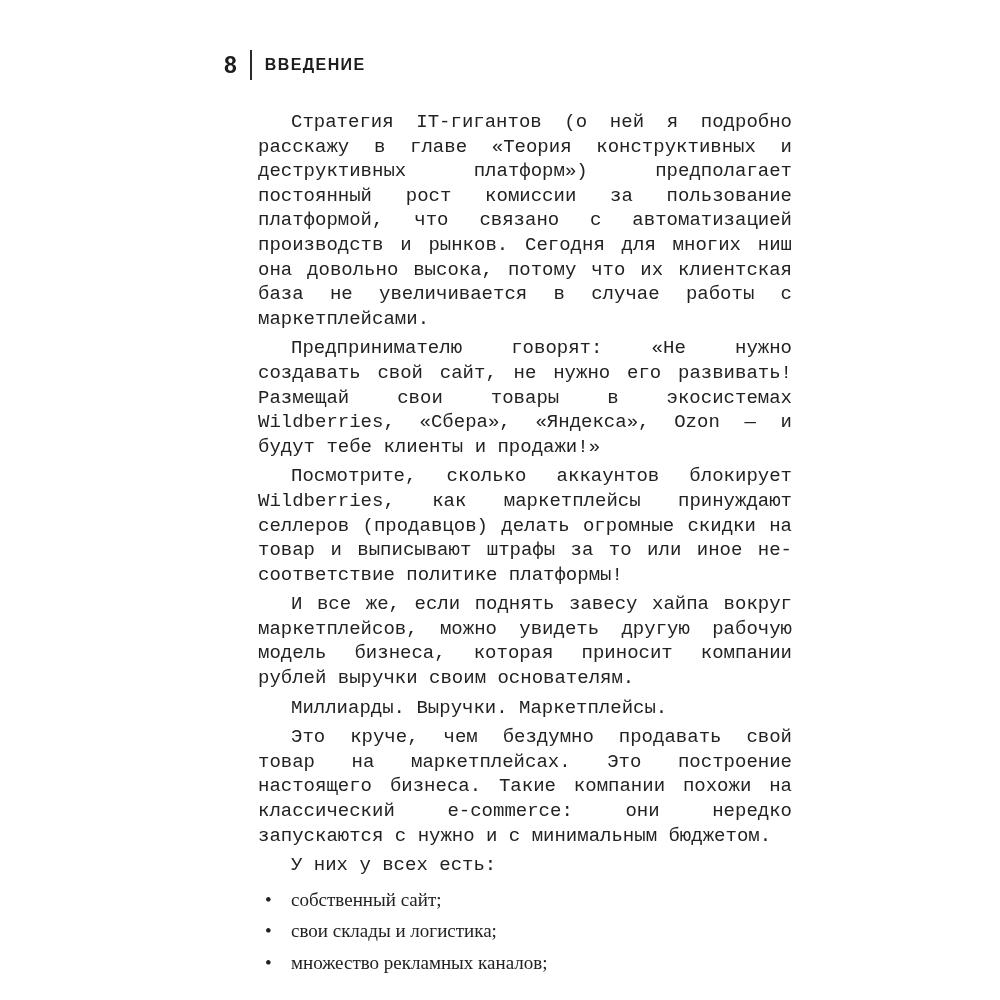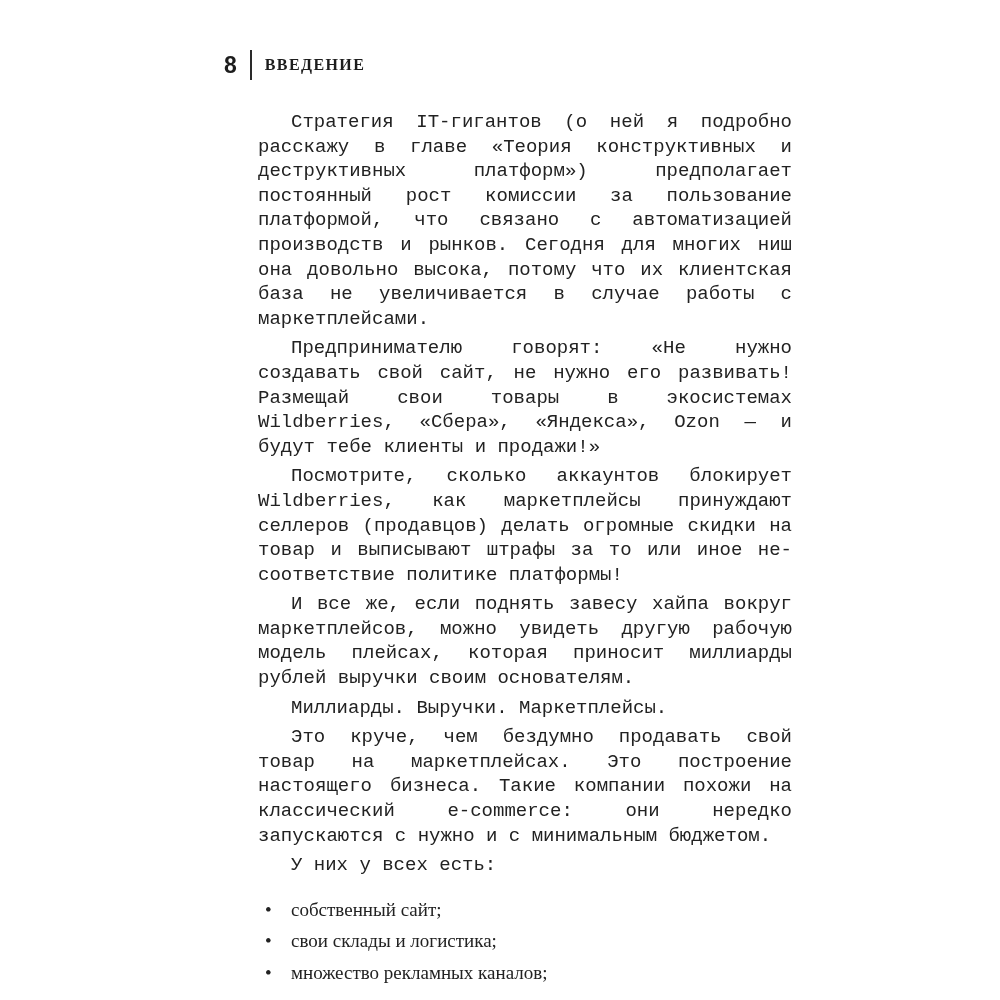--- a/index.html
+++ b/index.html
@@ -33,38 +33,37 @@
   .header-divider {
     width: 2px;
     height: 30px;
     background: #2a2a2a;
     margin: 0 13px;
   }
   .section-title {
     font-size: 16px;
     letter-spacing: 1.4px;
     line-height: 30px;
-    font-family: Liberation Serif, serif;
   }
   .text-block {
     position: absolute;
     left: 258px;
     top: 110px;
     width: 534px;
     font-size: 19px;
     line-height: 24.6px;
     text-align: justify;
   }
   .text-block p {
     margin: 0 0 5px 0;
     text-indent: 33px;
     font-family: Liberation Mono, monospace;
   }
   .text-block p.list-intro {
-    margin-bottom: 20px;
+    margin-bottom: 10px;
   }
   ul.bullet-list {
     list-style: none;
     margin: 4px 0 0 0;
     padding: 0;
     text-align: left;
   }
   ul.bullet-list li {
     position: relative;
     padding-left: 33px;
@@ -85,21 +84,21 @@
   <header class="page-header">
     <span class="page-number">8</span>
     <span class="header-divider"></span>
     <span class="section-title">ВВЕДЕНИЕ</span>
   </header>
 
   <main class="text-block">
     <p>Стратегия IT-гигантов (о ней я подробно расскажу в главе «Теория конструктивных и деструктивных платформ») предпо­лагает постоянный рост комиссии за пользование платформой, что связано с автоматизацией производств и рынков. Сегодня для многих ниш она довольно высока, потому что их клиент­ская база не увеличивается в случае работы с маркетплейсами.</p>
     <p>Предпринимателю говорят: «Не нужно создавать свой сайт, не нужно его развивать! Размещай свои товары в экосистемах Wildberries, «Сбера», «Яндекса», Ozon — и будут тебе клиенты и продажи!»</p>
     <p>Посмотрите, сколько аккаунтов блокирует Wildberries, как маркетплейсы принуждают селлеров (продавцов) делать огром­ные скидки на товар и выписывают штрафы за то или иное не­соответствие политике платформы!</p>
-    <p>И все же, если поднять завесу хайпа вокруг маркетплейсов, можно увидеть другую рабочую модель плейсах, которая при­носит миллиарды рублей выручки своим основателям.</p>
+    <p>И все же, если поднять завесу хайпа вокруг маркетплейсов, можно увидеть другую рабочую модель бизнеса, которая при­носит компании рублей выручки своим основателям.</p>
     <p>Миллиарды. Выручки. Маркетплейсы.</p>
     <p>Это круче, чем бездумно продавать свой товар на маркет­плейсах. Это построение настоящего бизнеса. Такие компании похожи на классический e-commerce: они нередко запускаются с нужно и с минимальным бюджетом.</p>
     <p class="list-intro">У них у всех есть:</p>
 
     <ul class="bullet-list">
       <li>
         <span class="bullet-glyph">•</span>
         <span>собственный сайт;</span>
       </li>
       <li>

